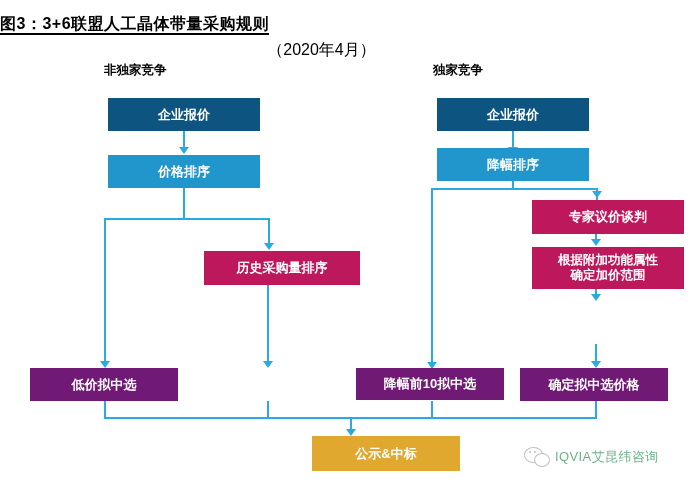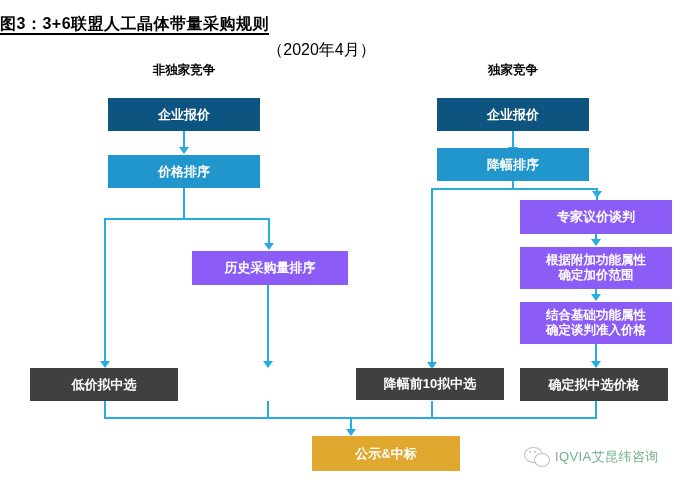--- a/index.html
+++ b/index.html
@@ -20,42 +20,41 @@
     letter-spacing:0.5px;
   }
   .title span{border-bottom:2px solid #000;padding-bottom:1px;}
   .subtitle{
     position:absolute;left:0;top:40px;width:643px;
     text-align:center;font-size:16px;color:#000;
   }
   .colhead{
     position:absolute;top:62px;
     font-size:12.5px;font-weight:bold;color:#000;
-    text-align:center;
   }
   #colhead-left{left:104px;width:160px;}
   #colhead-right{left:433px;width:160px;}
 
   
   .node{
     position:absolute;
     display:flex;align-items:center;justify-content:center;
     text-align:center;
     color:#ffffff;
     font-weight:bold;
     font-size:13px;
     line-height:1.18;
     box-sizing:border-box;
     padding:16px 3px;
     white-space:pre-line;
   }
   .n-darkblue{background:#0d5480;}
   .n-blue{background:#2096cd;}
-  .n-green{background:#8b5cf6;}
-  .n-teal{background:#404040;}
+  .n-green{background:#be185d;margin-left:12px;}
+  .n-teal{background:#701a75;}
   .n-orange{background:#e0a82e;margin-left:34px;}
   .n-small{font-size:12.5px;}
 
   
   .ln{position:absolute;background:#29abe2;}
   .vline{width:2px;}
   .hline{height:2px;}
   .arrow{
     position:absolute;width:0;height:0;
     border-left:5px solid transparent;
@@ -138,22 +137,20 @@
 
   <div class="ln vline" style="left:595px;top:234px;width:2px;height:8px;"></div>
   <div class="arrow" style="left:591px;top:239px;"></div>
 
   <div class="node n-green n-small" style="left:520px;top:247px;width:152px;height:42px;">根据附加功能属性
 确定加价范围</div>
 
   <div class="ln vline" style="left:595px;top:289px;width:2px;height:8px;"></div>
   <div class="arrow" style="left:591px;top:294px;"></div>
 
-  <div class="node n-green n-small" style="left:520px;top:302px;width:152px;height:42px;">结合基础功能属性
-确定谈判准入价格</div>
 
   <div class="ln vline" style="left:595px;top:344px;width:2px;height:20px;"></div>
   <div class="arrow" style="left:591px;top:361px;"></div>
 
   <div class="node n-teal" style="left:30px;top:368px;width:148px;height:33px;">低价拟中选</div>
   <div class="node n-teal" style="left:356px;top:368px;width:148px;height:19px;">降幅前10拟中选</div>
   <div class="node n-teal" style="left:520px;top:368px;width:148px;height:33px;">确定拟中选价格</div>
 
   <div class="ln vline" style="left:104px;top:401px;width:2px;height:17px;"></div>
   <div class="ln vline" style="left:267px;top:401px;width:2px;height:17px;"></div>

